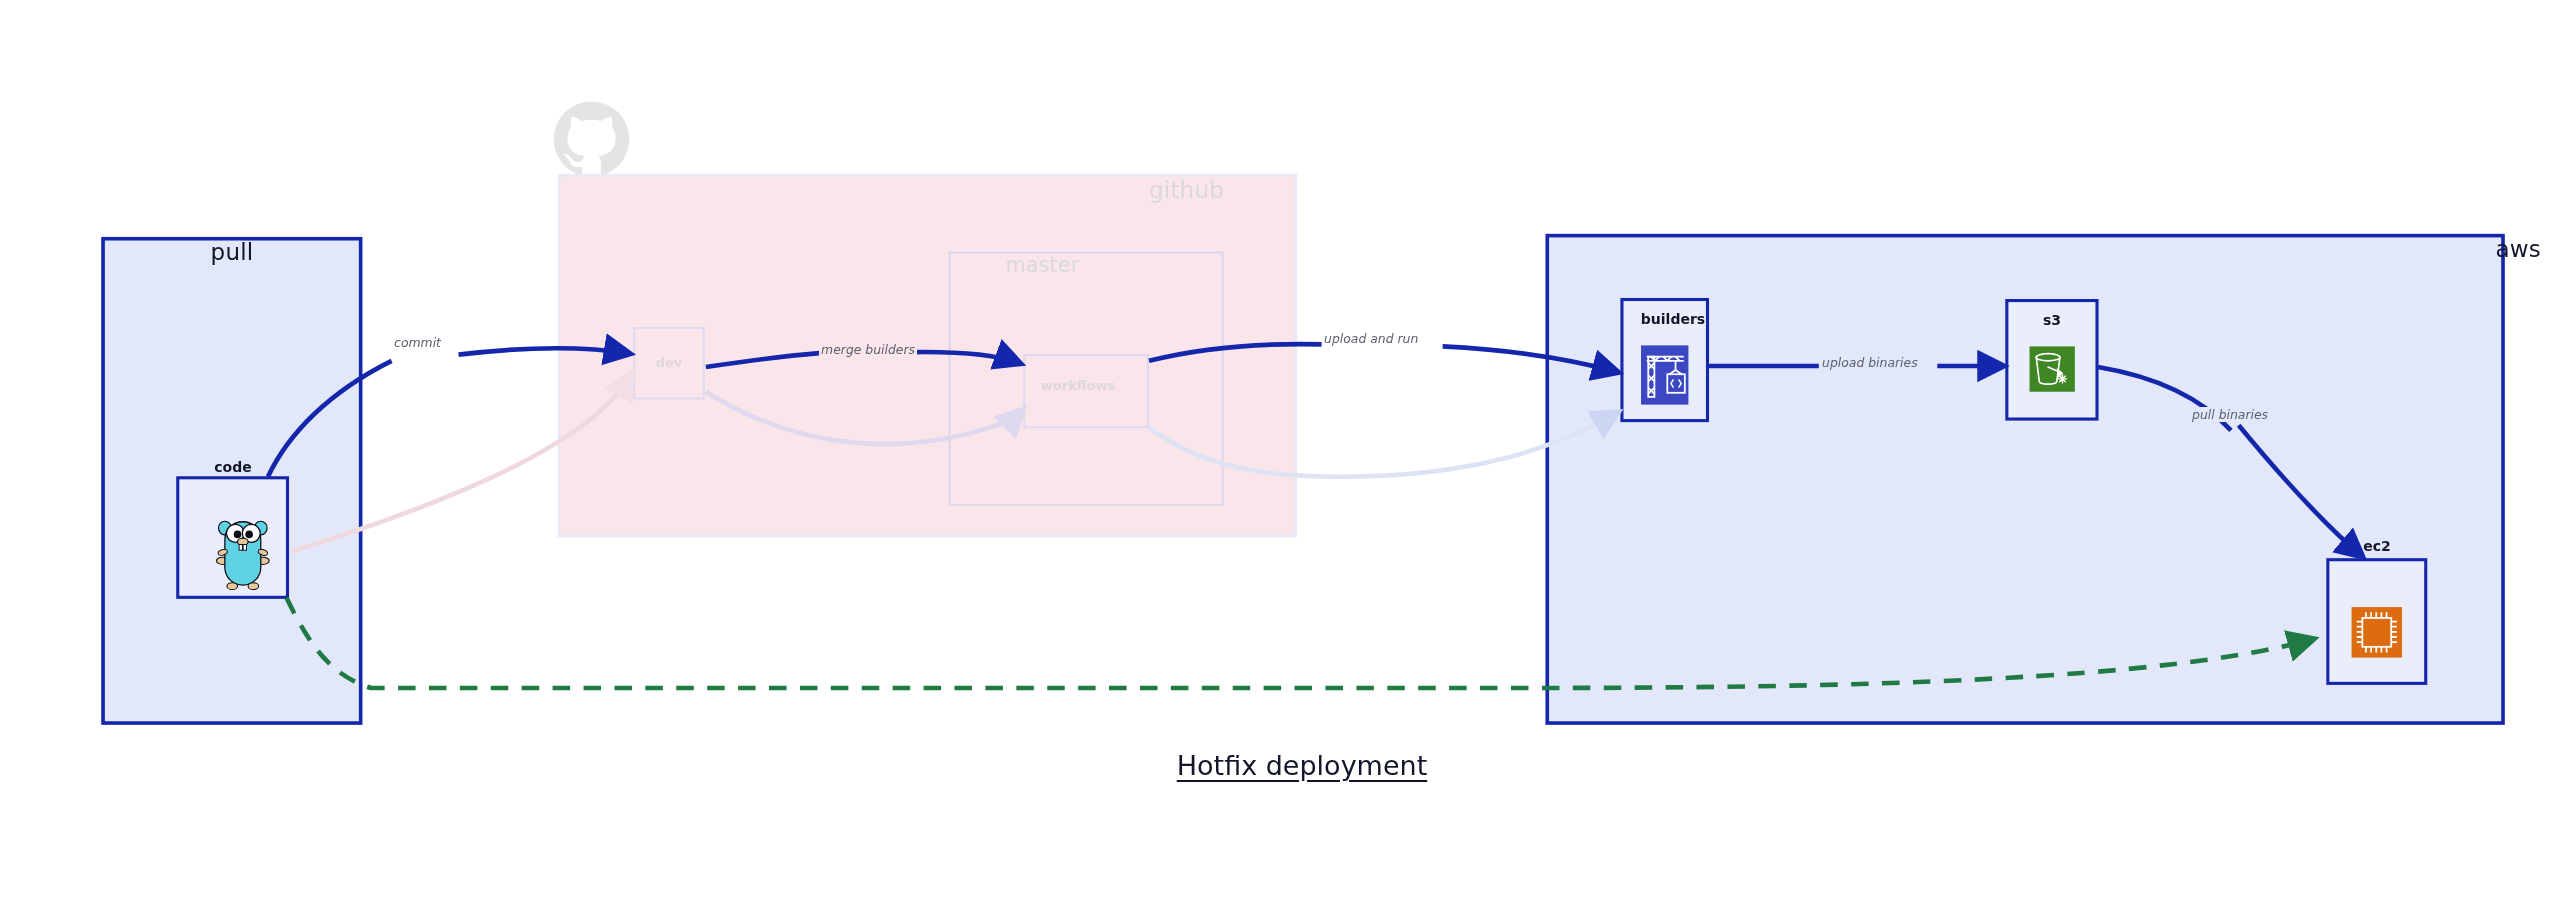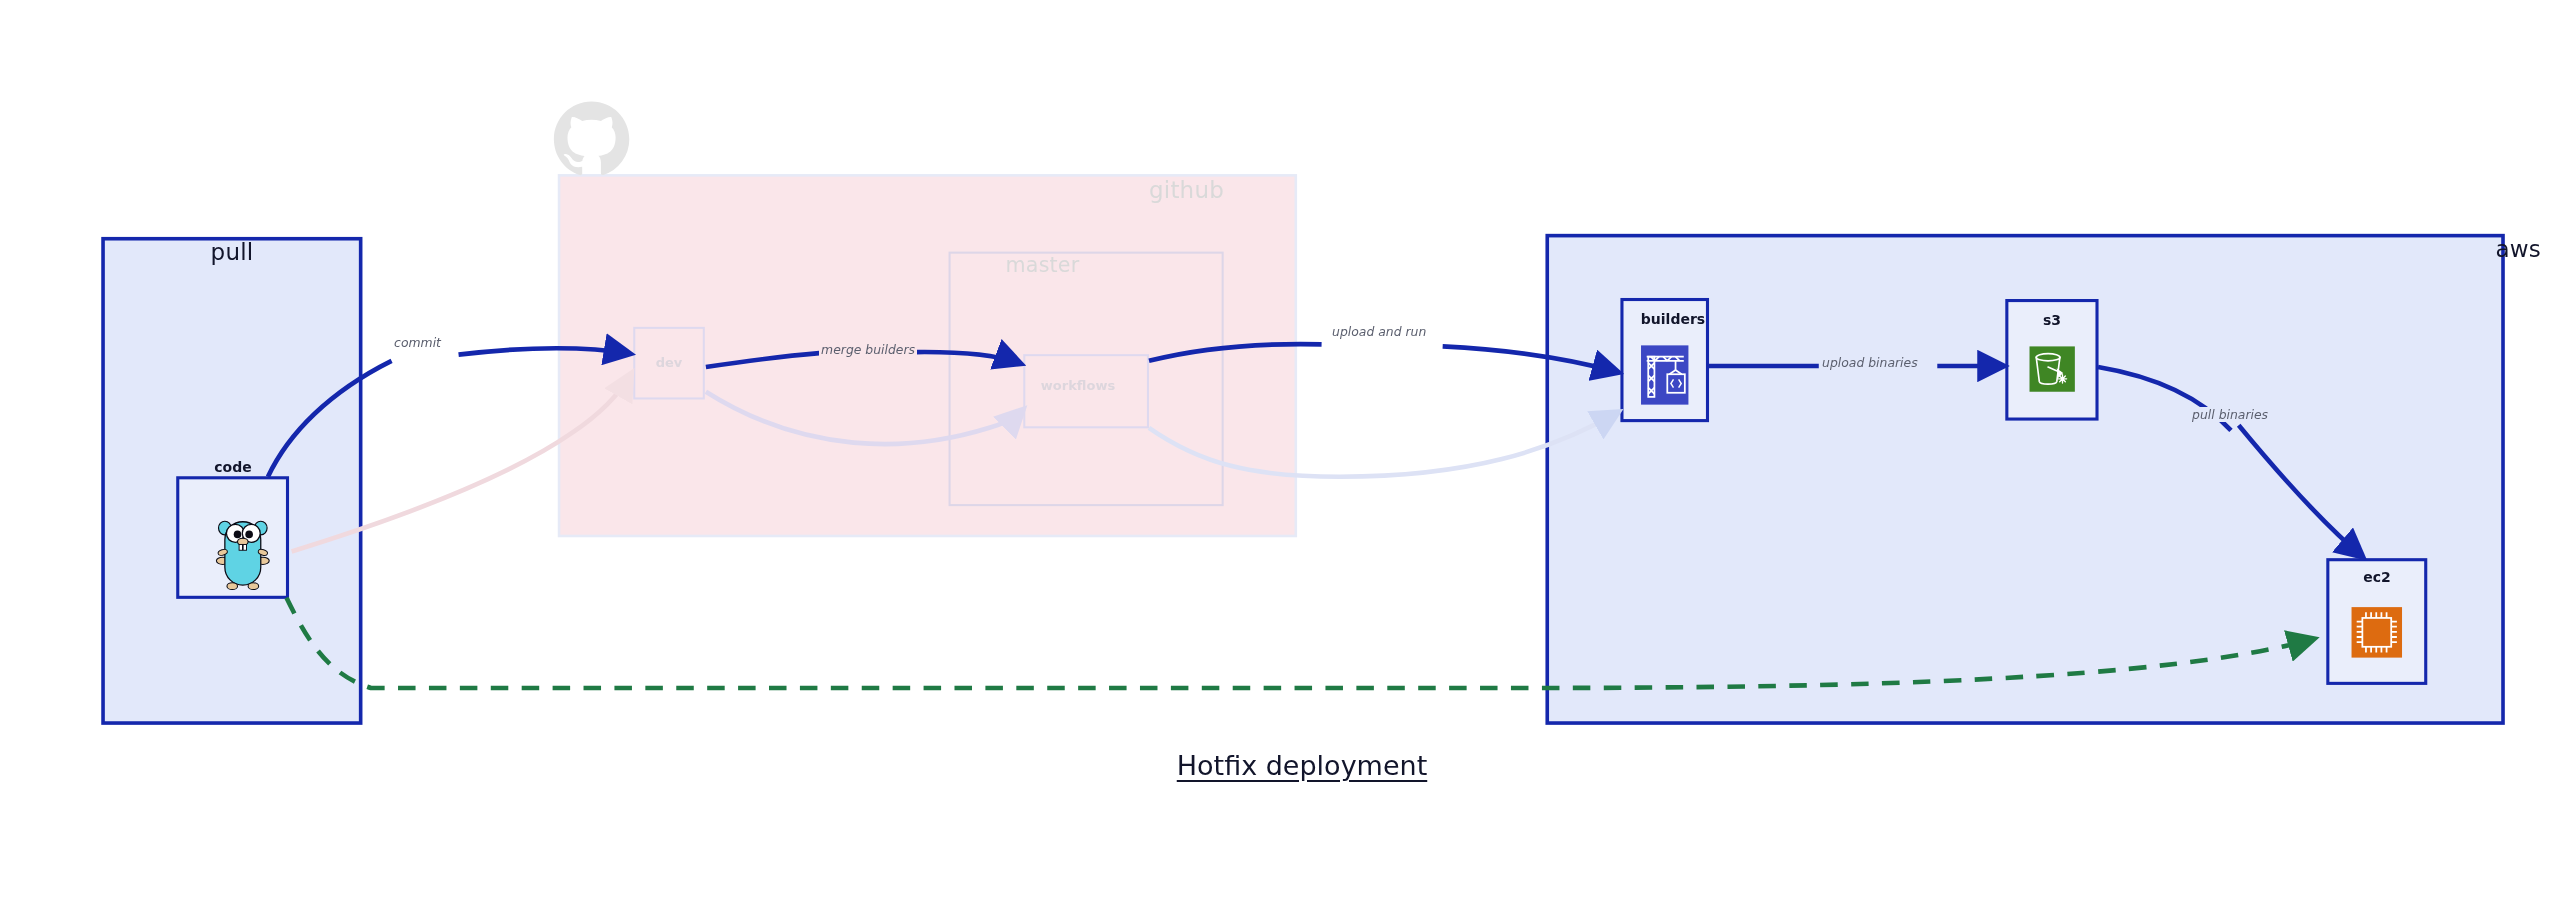--- a/index.html
+++ b/index.html
@@ -235,27 +235,27 @@
   <div class="node-title" style="left:178px; top:459px; width:110px;">code</div>
 
   <div class="node-title faded" style="left:634px; top:355px; width:70px; font-size:13px;">dev</div>
 
   <div class="node-title faded" style="left:1024px; top:378px; width:108px; font-size:13px;">workflows</div>
 
   <div class="node-title" style="left:1622px; top:311px; width:102px;">builders</div>
 
   <div class="node-title" style="left:2007px; top:312px; width:90px;">s3</div>
 
-  <div class="node-title" style="left:2328px; top:569px; width:98px;">ec2</div>
+  <div class="node-title" style="left:2328px; top:538px; width:98px;">ec2</div>
 
   <div class="edge-label on-white" style="left:392px; top:335px;text-align:center;">commit</div>
 
   <div class="edge-label on-pink" style="left:819px; top:342px;">merge builders</div>
 
-  <div class="edge-label on-white" style="left:1322px; top:324px;margin-left:8px;">upload and run</div>
+  <div class="edge-label on-white" style="left:1322px; top:331px;">upload and run</div>
 
   <div class="edge-label on-aws" style="left:1820px; top:355px;">upload binaries</div>
 
   <div class="edge-label on-aws" style="left:2190px; top:407px;">pull binaries</div>
 
   <div id="diagram-title">Hotfix deployment</div>
 
 </div>
 
 

